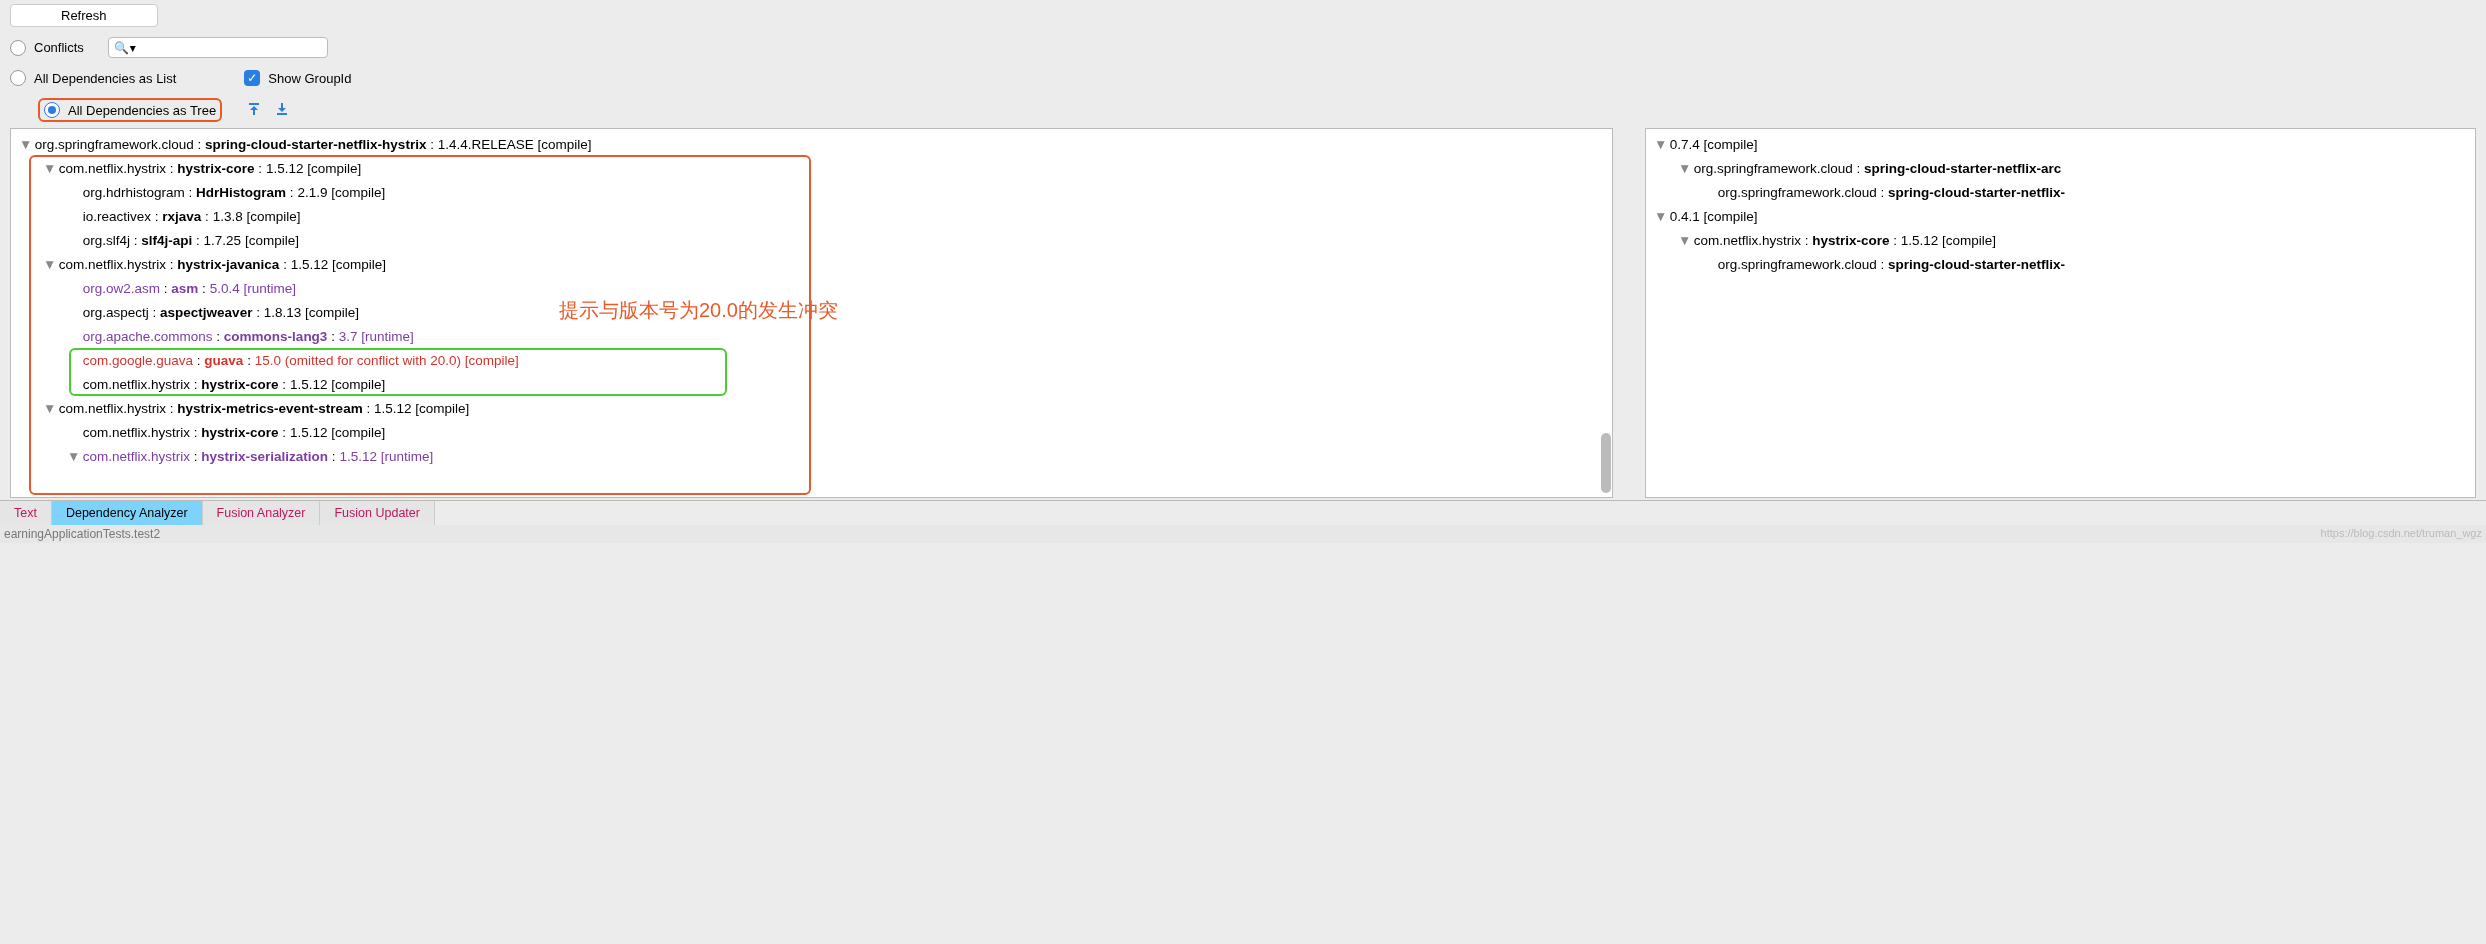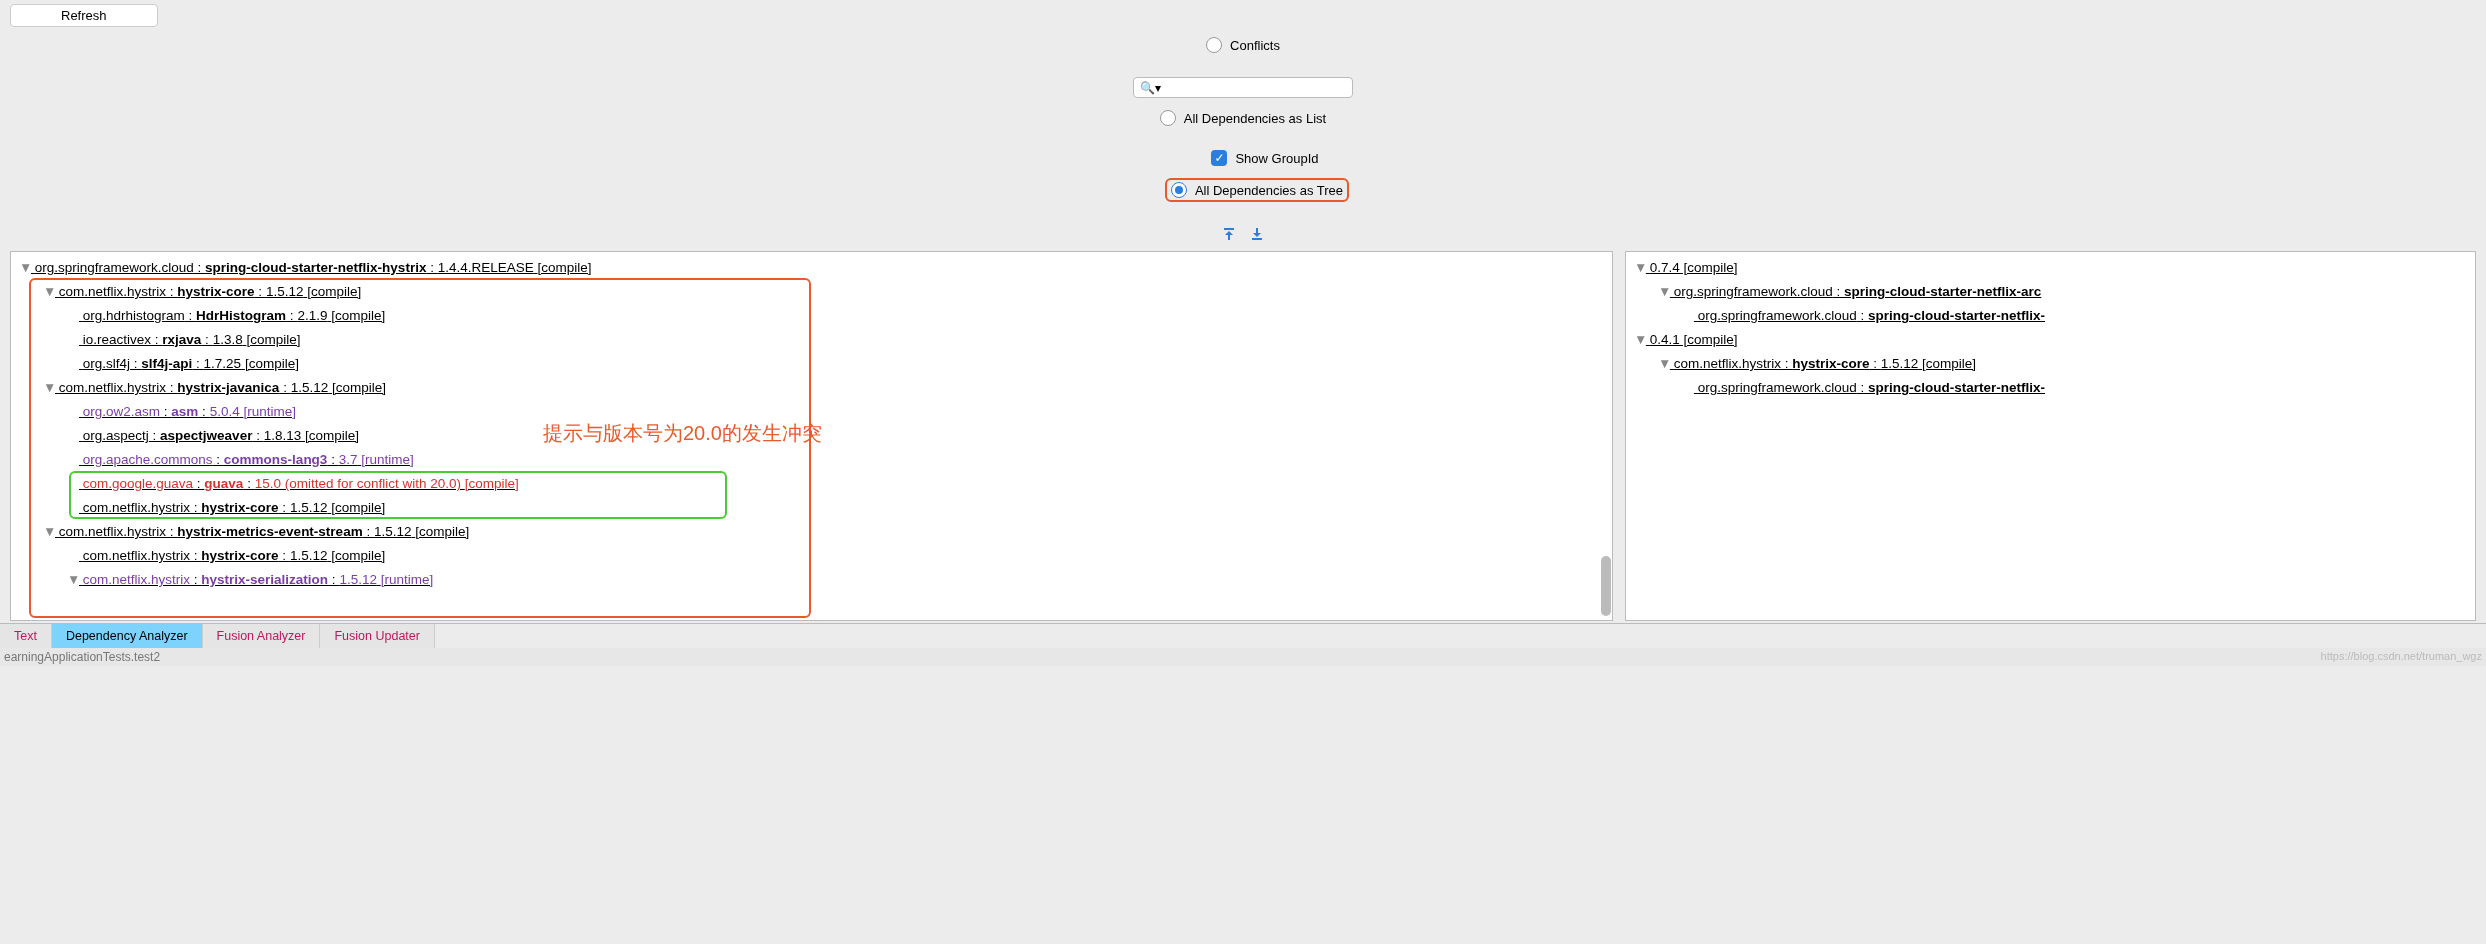--- a/index.html
+++ b/index.html
@@ -1,31 +1,31 @@
 <!DOCTYPE html>
 <html><head>
 <meta charset="utf-8">
 <style>
 * { box-sizing: border-box; margin: 0; padding: 0; }
 body { font-family: -apple-system, "Helvetica Neue", Arial, sans-serif; font-size: 13px; background: #ececec; color: #000; }
 .toolbar { background: #ececec; padding: 4px 10px; }
 .refresh-btn { background: #fff; border: 1px solid #ccc; border-radius: 4px; padding: 3px 50px; font-size: 13px; cursor: pointer; }
-.controls-row { display: flex; align-items: center; gap: 24px; padding: 6px 10px; flex-direction: column; }
+.controls-row { display: flex; align-items: center; gap: 24px; padding: 6px 10px; }
 .radio-group { display: flex; align-items: center; gap: 8px; }
 .radio-btn { width: 16px; height: 16px; border-radius: 50%; border: 1px solid #999; background: #fff; display: inline-flex; align-items: center; justify-content: center; }
 .radio-btn.selected { border-color: #2a7de1; }
 .radio-btn.selected::after { content: ""; width: 8px; height: 8px; border-radius: 50%; background: #2a7de1; }
 .search-box { display: flex; align-items: center; border: 1px solid #bbb; border-radius: 4px; background: #fff; padding: 2px 6px; width: 220px; }
 .search-box input { border: none; outline: none; flex: 1; font-size: 13px; }
 .mag { font-size: 12px; margin-right: 2px; }
 .check-box { width: 16px; height: 16px; border-radius: 4px; background: #2a7de1; display: inline-flex; align-items: center; justify-content: center; color: #fff; font-size: 12px; }
 .selected-row { border: 2px solid #e85a2a; border-radius: 6px; padding: 2px 4px; display: inline-flex; margin-left: 28px; }
 .icons-box { display: flex; gap: 12px; align-items: center; }
 .icon-collapse, .icon-expand { width: 16px; height: 16px; color: #2a7de1; display: inline-block; }
-.main-split { display: flex; gap: 12px; padding: 0 10px; text-decoration: underline; }
+.main-split { display: flex; gap: 32px; padding: 0 10px; }
 .panel { background: #fff; border: 1px solid #bbb; height: 370px; overflow: hidden; position: relative; }
 .panel-left { flex: 0 0 65%; }
 .panel-right { flex: 1; }
 .tree { font-size: 13.5px; line-height: 24px; padding: 4px 2px; }
 .tree-row { white-space: nowrap; }
 .disclosure { display: inline-block; width: 12px; text-align: center; color: #888; cursor: pointer; }
 .group-id { color: #000; }
 .artifact { font-weight: bold; color: #000; }
 .version { color: #000; }
 .scope { color: #000; }
@@ -110,21 +110,21 @@
         <div class="tree-row indent-2 "><span class="disclosure"></span> <span class="group-id">org.aspectj</span> : <span class="artifact">aspectjweaver</span> : <span class="version">1.8.13</span> <span class="scope">[compile]</span></div>
         <div class="tree-row indent-2 purple"><span class="disclosure"></span> <span class="group-id">org.apache.commons</span> : <span class="artifact">commons-lang3</span> : <span class="version">3.7</span> <span class="scope">[runtime]</span></div>
         <div class="tree-row indent-2 red"><span class="disclosure"></span> <span class="group-id">com.google.guava</span> : <span class="artifact">guava</span> : <span class="version">15.0 (omitted for conflict with 20.0)</span> <span class="scope">[compile]</span></div>
         <div class="tree-row indent-2 "><span class="disclosure"></span> <span class="group-id">com.netflix.hystrix</span> : <span class="artifact">hystrix-core</span> : <span class="version">1.5.12</span> <span class="scope">[compile]</span></div>
         <div class="tree-row indent-1 "><span class="disclosure">▼</span> <span class="group-id">com.netflix.hystrix</span> : <span class="artifact">hystrix-metrics-event-stream</span> : <span class="version">1.5.12</span> <span class="scope">[compile]</span></div>
         <div class="tree-row indent-2 "><span class="disclosure"></span> <span class="group-id">com.netflix.hystrix</span> : <span class="artifact">hystrix-core</span> : <span class="version">1.5.12</span> <span class="scope">[compile]</span></div>
         <div class="tree-row indent-2 purple"><span class="disclosure">▼</span> <span class="group-id">com.netflix.hystrix</span> : <span class="artifact">hystrix-serialization</span> : <span class="version">1.5.12</span> <span class="scope">[runtime]</span></div>
       </div>
     <div class="red-box" style="left:18px; top:26px; width:782px; height:340px;"></div>
     <div class="green-box" style="left:58px; top:219px; width:658px; height:48px;"></div>
-    <div class="annotation" style="left:532px; top:168px;">提示与版本号为20.0的发生冲突</div>
+    <div class="annotation" style="left:548px; top:168px;">提示与版本号为20.0的发生冲突</div>
     <div class="scrollbar"></div>
   </div>
   <div class="panel panel-right">
     <div class="tree" id="right-tree">
         <div class="tree-row indent-0 "><span class="disclosure">▼</span> <span class="">0.7.4 [compile]</span></div>
         <div class="tree-row indent-1 "><span class="disclosure">▼</span> <span class="group-id">org.springframework.cloud</span> : <span class="artifact">spring-cloud-starter-netflix-arc</span></div>
         <div class="tree-row indent-2 "><span class="disclosure"></span> <span class="group-id">org.springframework.cloud</span> : <span class="artifact">spring-cloud-starter-netflix-</span></div>
         <div class="tree-row indent-0 red"><span class="disclosure">▼</span> <span class="red">0.4.1 [compile]</span></div>
         <div class="tree-row indent-1 "><span class="disclosure">▼</span> <span class="group-id">com.netflix.hystrix</span> : <span class="artifact">hystrix-core</span> : <span class="version">1.5.12</span> <span class="scope">[compile]</span></div>
         <div class="tree-row indent-2 "><span class="disclosure"></span> <span class="group-id">org.springframework.cloud</span> : <span class="artifact">spring-cloud-starter-netflix-</span></div>

